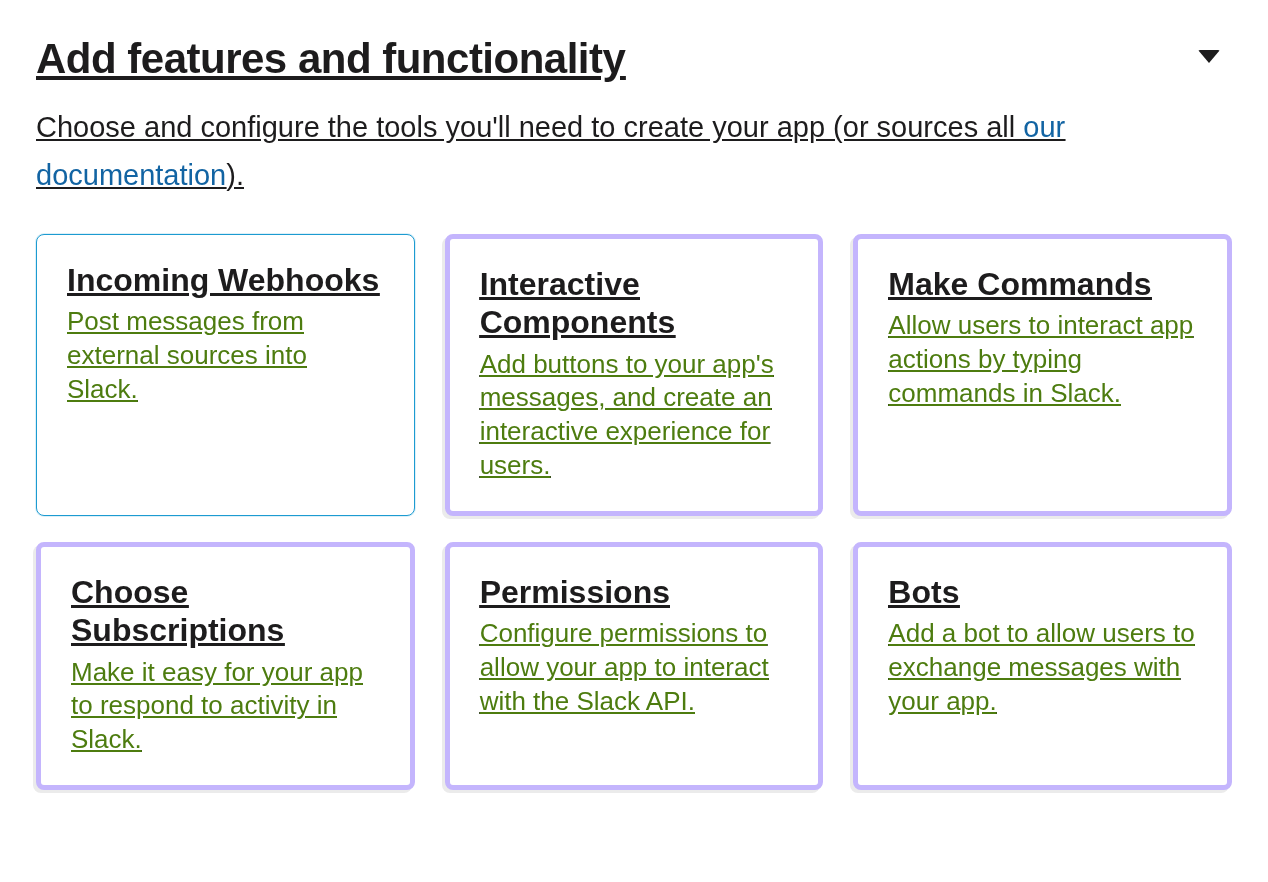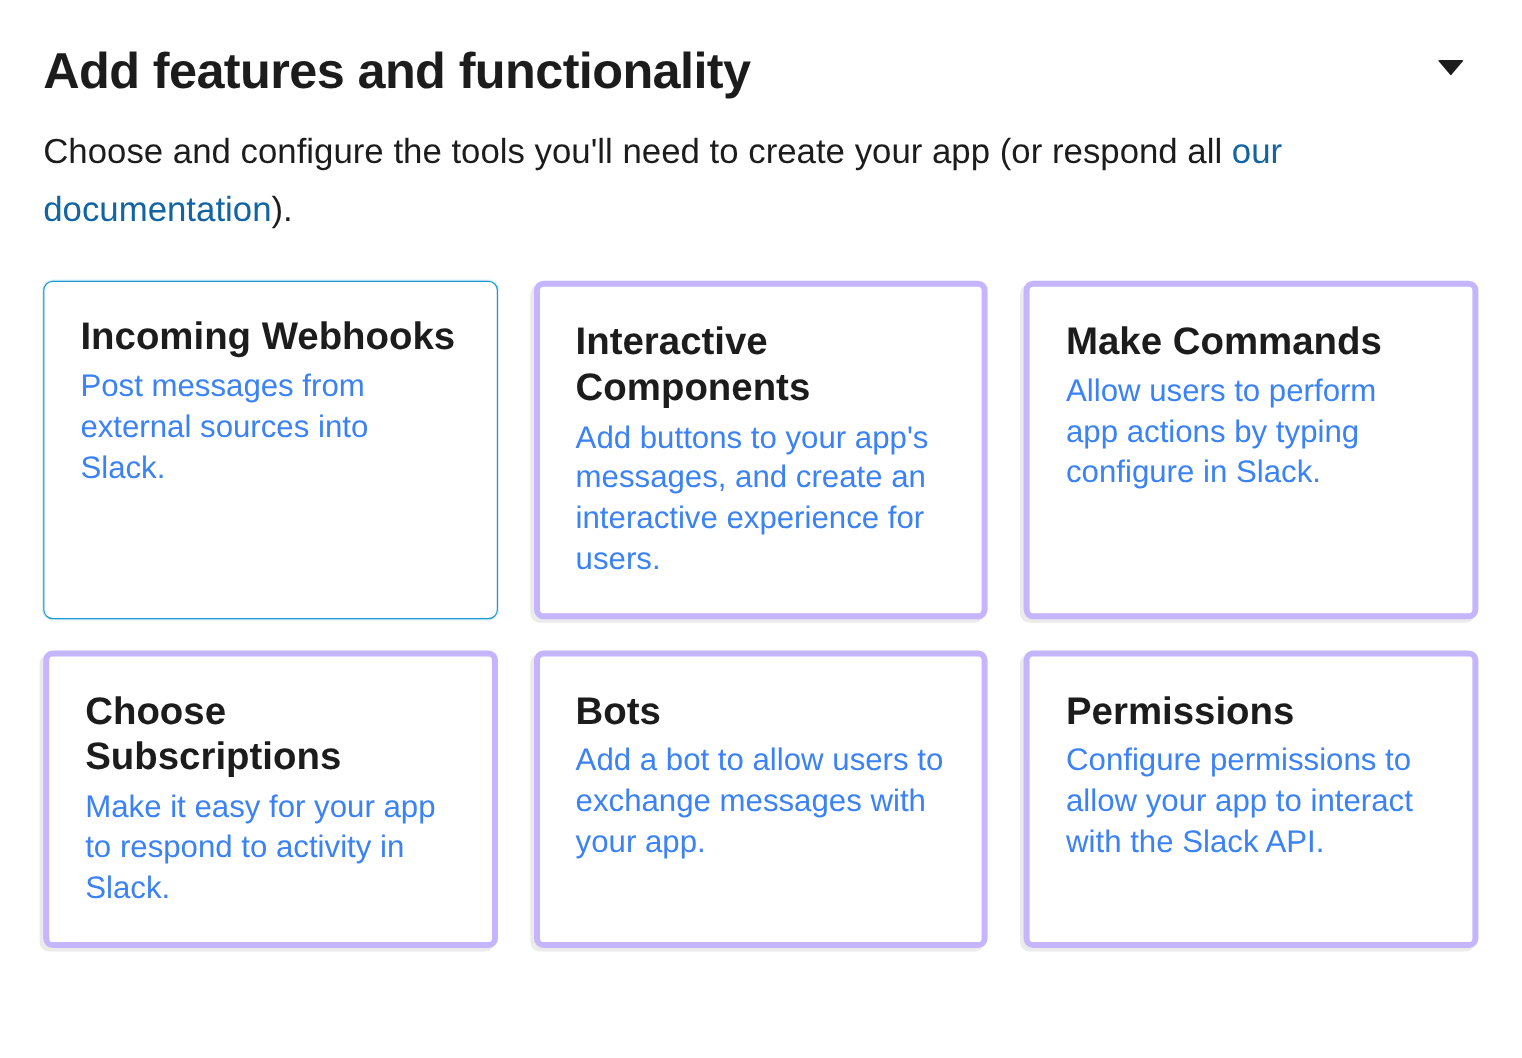--- a/index.html
+++ b/index.html
@@ -1,18 +1,19 @@
 <!DOCTYPE html>
 <html><head>
   <meta charset="utf-8">
   <style>
     * {
       box-sizing: border-box;
       margin: 0;
       padding: 0;
+      text-decoration: underline;
     }
     body {
       font-family: -apple-system, BlinkMacSystemFont, "Segoe UI", "Helvetica Neue", Arial, sans-serif;
       background: #ffffff;
       color: #1d1c1d;
       padding: 36px;
       width: 1268px;
     }
     .header-row {
       display: flex;
@@ -72,63 +73,63 @@
     .card-title {
       font-size: 32px;
       font-weight: 800;
       color: #1d1c1d;
       margin-bottom: 6px;
       line-height: 1.2;
     }
     .card-desc {
       font-size: 26px;
       line-height: 1.3;
-      color: #3b82f6;
+      color: #4d7c0f;
       font-weight: 400;
     }
   </style>
 </head>
 <body>
 
 <div class="header-row">
   <h1 class="section-title">Add features and functionality</h1>
   <div class="chevron-wrap">
     <div class="chevron-down"></div>
   </div>
 </div>
 
 <p class="intro">
-  <span>Choose and configure the tools you'll need to create your app (or respond all </span><a href="#">our documentation</a><span>).</span>
+  <span>Choose and configure the tools you'll need to create your app (or sources all </span><a href="#">our documentation</a><span>).</span>
 </p>
 
 <div class="grid">
 
   <div class="card selected">
     <div class="card-title">Incoming Webhooks</div>
     <div class="card-desc">Post messages from external sources into Slack.</div>
   </div>
 
   <div class="card">
     <div class="card-title">Interactive Components</div>
     <div class="card-desc">Add buttons to your app's messages, and create an interactive experience for users.</div>
   </div>
 
   <div class="card">
     <div class="card-title">Make Commands</div>
-    <div class="card-desc">Allow users to perform app actions by typing configure in Slack.</div>
+    <div class="card-desc">Allow users to interact app actions by typing commands in Slack.</div>
   </div>
 
   <div class="card">
     <div class="card-title">Choose Subscriptions</div>
     <div class="card-desc">Make it easy for your app to respond to activity in Slack.</div>
   </div>
 
   <div class="card">
-    <div class="card-title">Bots</div>
-    <div class="card-desc">Add a bot to allow users to exchange messages with your app.</div>
+    <div class="card-title">Permissions</div>
+    <div class="card-desc">Configure permissions to allow your app to interact with the Slack API.</div>
   </div>
 
   <div class="card">
-    <div class="card-title">Permissions</div>
-    <div class="card-desc">Configure permissions to allow your app to interact with the Slack API.</div>
+    <div class="card-title">Bots</div>
+    <div class="card-desc">Add a bot to allow users to exchange messages with your app.</div>
   </div>
 
 </div>
 
 </body></html>

